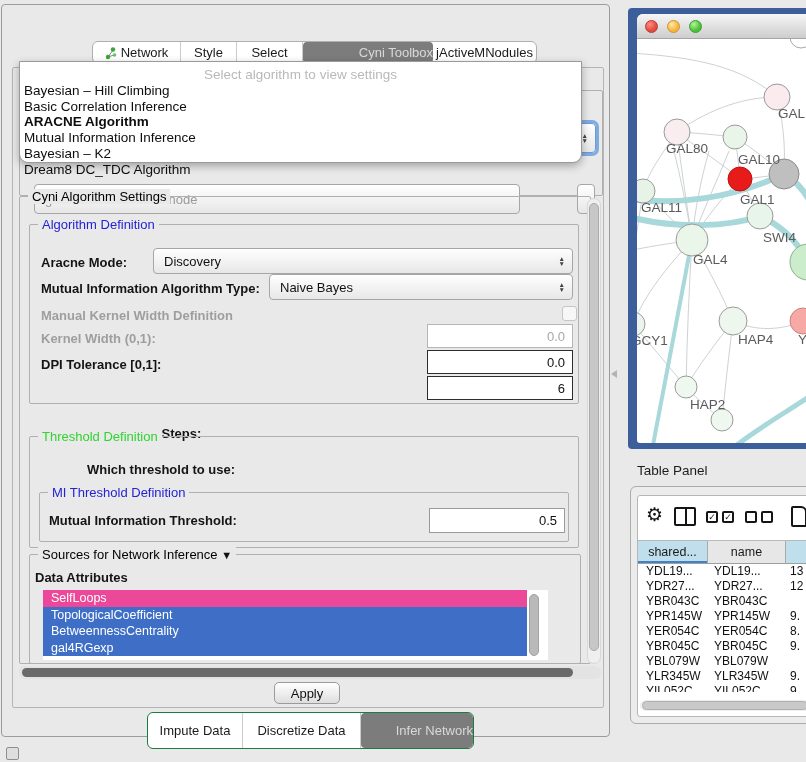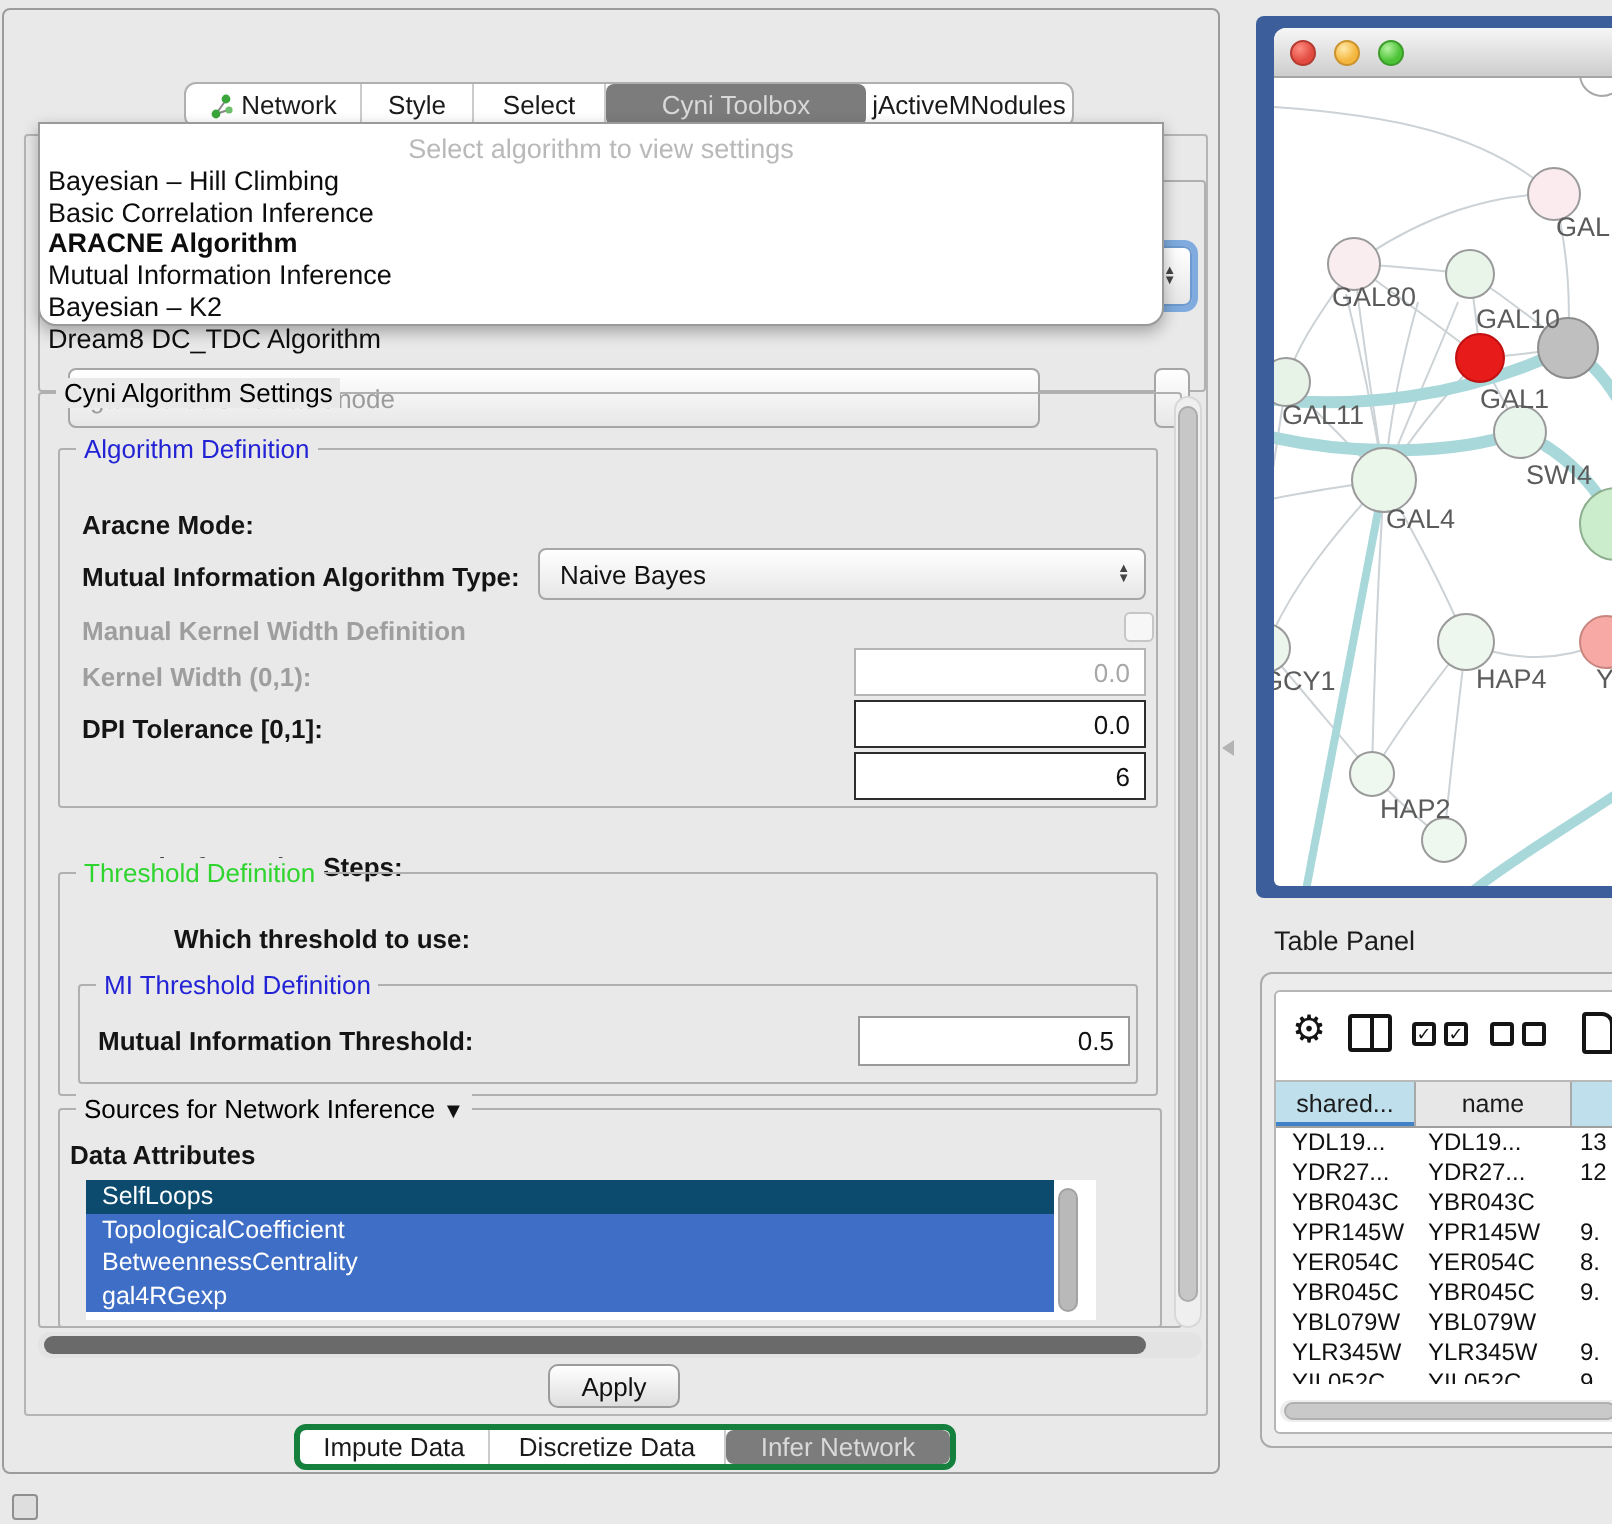--- a/index.html
+++ b/index.html
@@ -17,21 +17,21 @@
   #cp-float { position:absolute; right:28px; top:8px; width:11px; height:11px;
     border:2px solid #222; border-radius:2px; }
   #cp-close { position:absolute; right:8px; top:5px; font-size:13px; font-weight:bold; color:#111; }
 
   
   #top-tabs { position:absolute; left:90px; top:36px; height:23px; display:flex;
     background:#fff; border:1px solid #b0b0b0; border-radius:6px; overflow:hidden; }
   .ttab { display:flex; align-items:center; justify-content:center; font-size:13px;
     color:#1a1a1a; border-right:1px solid #ccc; gap:4px; white-space:nowrap; }
   .ttab:last-child { border-right:none; }
-  .ttab.sel { background:#7c7c7c; color:#d9d9d9; border-radius:4px; border-right:none; }
+  .ttab.sel { background:#7c7c7c; color:#d9d9d9; border-radius:4px; border-right:none;justify-content:flex-end; }
 
   
   #cp-content { position:absolute; left:10px; top:62px; width:592px; height:641px;
     border:1px solid #b5b5b5; border-radius:2px; background:#e9e9e9; }
 
   
   .combo { position:absolute; border:1px solid #a6a6a6; border-radius:4px;
     background:linear-gradient(#ffffff,#e7e7e7); font-size:13px; color:#111;
     display:flex; align-items:center; padding:0 22px 0 10px; }
   .combo .spin { position:absolute; right:7px; top:50%; transform:translateY(-50%);
@@ -84,22 +84,22 @@
     background:#c7c7c7; border:1px solid #ababab; border-radius:6px; }
   #h-scroll { position:absolute; left:16px; top:660px; width:582px; height:13px;
     background:#e3e3e3; border-radius:6px; }
   #h-thumb { position:absolute; left:3px; top:2px; width:551px; height:9px;
     background:#6a6a6a; border-radius:5px; }
 
   #apply-btn { position:absolute; left:271px; top:676px; width:66px; height:22px;
     background:linear-gradient(#ffffff,#dedede); border:1px solid #9b9b9b; border-radius:5px;
     font-size:13px; color:#111; display:flex; align-items:center; justify-content:center; }
 
-  #bottom-tabs { position:absolute; left:145px; top:707px; height:23px; display:flex;
-    background:#fff; border:3px solid #15803d; border-radius:6px; overflow:hidden; }
+  #bottom-tabs { position:absolute; left:145px; top:707px; height:37px; display:flex;
+    background:#fff; border:1px solid #15803d; border-radius:6px; overflow:hidden; }
 
   
   #net-frame { position:absolute; left:628px; top:8px; width:178px; height:441px;
     background:#3c5f9c; border-radius:4px 0 0 4px; }
   #net-window { position:absolute; left:9px; top:6px; width:169px; height:429px;
     background:#fff; border-radius:6px 0 0 3px; }
   #net-titlebar { position:absolute; left:0; top:0; right:0; height:25px;
     background:linear-gradient(#f6f6f6,#cdcdcd); border-bottom:1px solid #a5a5a5;
     border-radius:6px 0 0 0; }
   .light { position:absolute; top:6px; width:13px; height:13px; border-radius:50%; }
@@ -191,20 +191,27 @@
       <div class="gbox" style="left:6px;top:128px;width:592px;height:470px;border:none;"></div>
 
       <div class="gbox" style="left:6px;top:128px;width:572px;height:468px;">
         <span class="gleg">Cyni Algorithm Settings</span>
       </div>
 
       <div class="gbox" style="left:16px;top:156px;width:550px;height:180px;">
         <span class="gleg blue">Algorithm Definition</span>
       </div>
       <span class="lbl" style="left:28px;top:187px;">Aracne Mode:</span>
+      <div class="combo" style="left:140px;top:180px;width:420px;height:26px;">
+        <span>Discovery</span>
+        <span class="spin">
+            <span>▲</span>
+            <span>▼</span>
+          </span>
+      </div>
       <span class="lbl" style="left:28px;top:213px;">Mutual Information Algorithm Type:</span>
       <div class="combo" style="left:256px;top:206px;width:304px;height:26px;">
         <span>Naive Bayes</span>
         <span class="spin">
             <span>▲</span>
             <span>▼</span>
           </span>
       </div>
       <span class="lbl gray" style="left:28px;top:240px;">Manual Kernel Width Definition</span>
       <div id="manual-kernel-cb" style="left:549px;top:238px;"></div>
@@ -235,21 +242,21 @@
       </div>
 
       <div class="gbox" style="left:16px;top:486px;width:552px;height:110px;">
         <span class="gleg">
           <span>Sources for Network Inference</span>
           <span class="tri"> ▼</span>
         </span>
       </div>
       <span class="lbl" style="left:22px;top:502px;">Data Attributes</span>
       <div id="attr-list" style="left:30px;top:522px;">
-        <div class="attr-item" style="background: #0c4a6e;">SelfLoops</div>
+        <div class="attr-item" style="background: #ec4899;">SelfLoops</div>
           <div class="attr-item" style="background: rgb(62, 110, 198);">TopologicalCoefficient</div>
           <div class="attr-item" style="background: rgb(62, 110, 198);">BetweennessCentrality</div>
           <div class="attr-item" style="background: rgb(62, 110, 198);">gal4RGexp</div>
           <div id="attr-scroll"></div>
       </div>
 
       <div id="v-scroll" style="left:574px;top:130px;">
           <div id="v-thumb"></div>
         </div>
       <div id="h-scroll" style="left:6px;top:598px;width:582px;">

